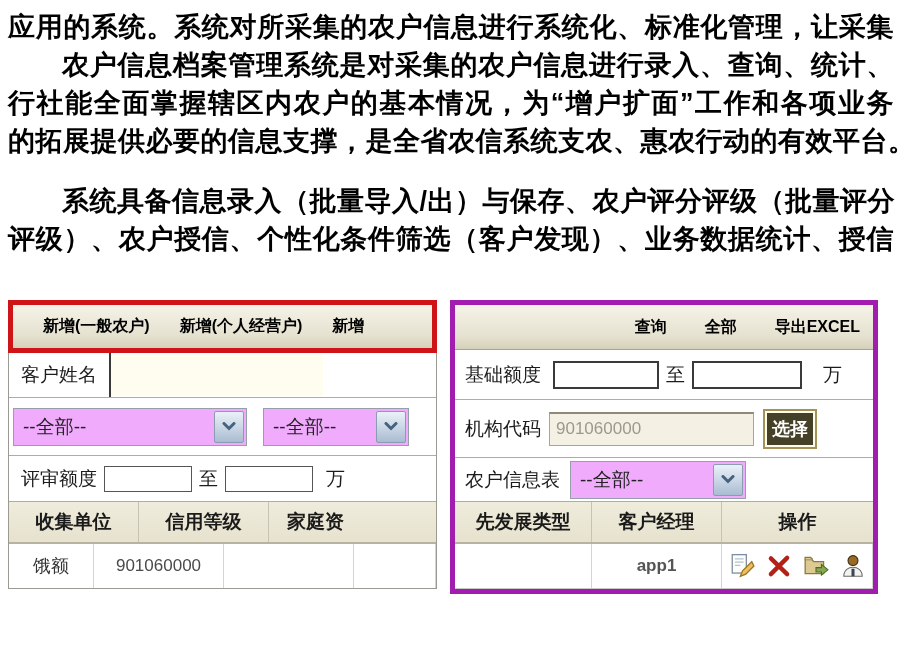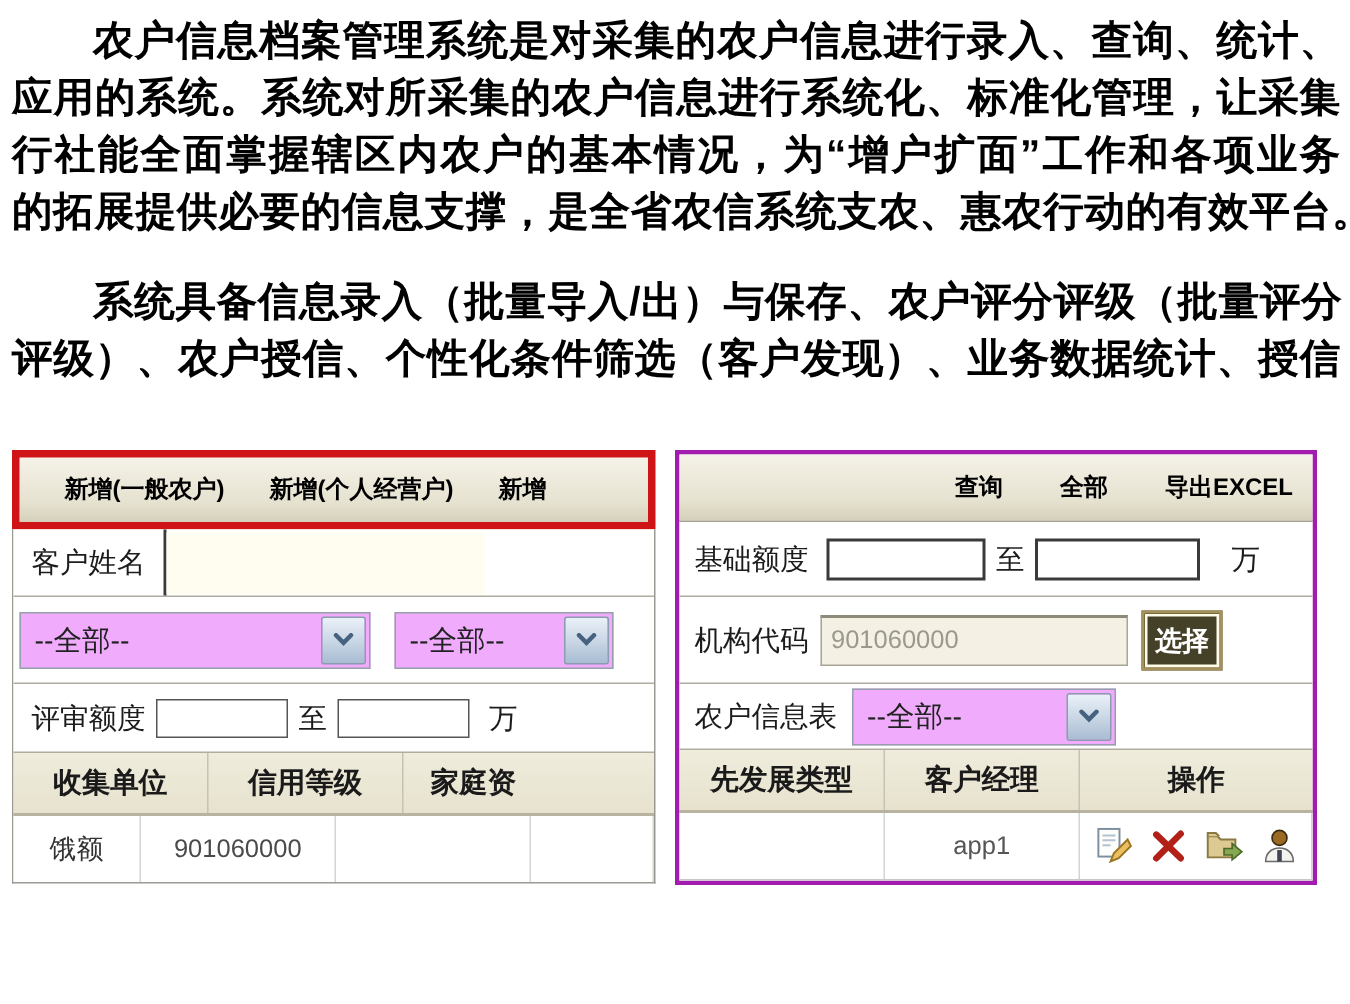--- a/index.html
+++ b/index.html
@@ -50,21 +50,21 @@
   .left-body { width:429px; border:1px solid #9a9a92; border-top:none; background:#fff; }
   .row-name { height:45px; padding-left:12px; }
   .vdivider { width:2px; align-self:stretch; background:#3a3a3a; margin-left:12px; }
   .cream-input { width:212px; height:41px; background:#fffdf0; border:none; outline:none; font-size:17px; padding:0 5px; font-family:"Liberation Sans",sans-serif; }
   .row-dd { height:58px; padding-left:4px; gap:16px; }
   .row-amt { height:46px; padding-left:12px; gap:7px; }
   .lp-c1 { width:85px; } .lp-c2 { width:130px; } .lp-c3 { width:130px; } .lp-c4 { flex:1; justify-content:flex-start; padding-left:18px; }
   .lp-head { height:42px; } .lp-data { height:44px; }
 
   
-  .right-panel { left:450px; width:428px; border:3px solid #a21caf; background:#fff; }
+  .right-panel { left:450px; width:428px; border:5px solid #a21caf; background:#fff; }
   .rp-toolbar { height:45px; display:flex; align-items:center; justify-content:flex-end; gap:38px; padding-right:13px; border-bottom:1px solid #a8a292; }
   .row-base { height:50px; padding-left:10px; gap:7px; }
   .row-org { height:58px; padding-left:10px; }
   .dis-input { width:205px; height:34px; background:#f4f1e4; border:1px solid #a8a496; border-top:2px solid #8e8a7a; color:#9a998c; font-size:17px; padding:0 6px; margin-left:8px; font-family:"Liberation Sans",sans-serif; }
   .select-btn {
     margin-left:9px; width:54px; height:40px; background:#454028;
     border:2px solid #a4925a; box-shadow:inset 0 0 0 2px #fffce8;
     color:#ffffff; font-weight:bold; font-size:18px; cursor:pointer;
     font-family:"Liberation Sans",sans-serif;
   }
@@ -74,22 +74,22 @@
   .icons { display:flex; align-items:center; gap:11px; }
   .icon-btn { width:26px; height:26px; display:inline-flex; cursor:pointer; }
 </style>
 </head>
 <body>
 
 <div class="slide">
 
   <div class="intro">
     <div>
+      <div class="tline">应用的系统。系统对所采集的农户信息进行系统化、标准化管理，让采集</div>
       <div class="tline indent">农户信息档案管理系统是对采集的农户信息进行录入、查询、统计、</div>
-      <div class="tline">应用的系统。系统对所采集的农户信息进行系统化、标准化管理，让采集</div>
       <div class="tline">行社能全面掌握辖区内农户的基本情况，为“增户扩面”工作和各项业务</div>
       <div class="tline">的拓展提供必要的信息支撑，是全省农信系统支农、惠农行动的有效平台。</div>
     </div>
     <div class="para2">
       <div class="tline indent">系统具备信息录入（批量导入/出）与保存、农户评分评级（批量评分</div>
       <div class="tline">评级）、农户授信、个性化条件筛选（客户发现）、业务数据统计、授信</div>
     </div>
   </div>
 
   <div class="panel left-panel">
@@ -186,21 +186,21 @@
     </div>
 
     <div class="tbl-head rp-head">
       <span class="cell rp-c1">先发展类型</span>
       <span class="cell rp-c2">客户经理</span>
       <span class="cell rp-c3">操作</span>
     </div>
 
     <div class="tbl-row rp-data">
       <span class="cell rp-c1"></span>
-      <span class="cell rp-c2" style="color:#555;font-size:17px;">app1</span>
+      <span class="cell rp-c2" style="color:#555;font-size:17px;font-weight:bold;">app1</span>
       <span class="cell rp-c3">
         <span class="icons">
           <span class="icon-btn">
             <svg width="26" height="26" viewBox="0 0 24 24">
               <rect x="3" y="1.5" width="13" height="17" fill="#fdfdfa" stroke="#7e8ea2" stroke-width="1.2"></rect>
               <path d="M5.5 5.5 h8 M5.5 8.5 h8 M5.5 11.5 h5" stroke="#b4c2d2" stroke-width="1.2" fill="none"></path>
               <path d="M21 8 L12.5 16.5 L10.5 21.5 L15.5 19.5 L23 12 Z" fill="#edbf63" stroke="#9c7622" stroke-width="1.2"></path>
             </svg>
           </span>
           <span class="icon-btn">

